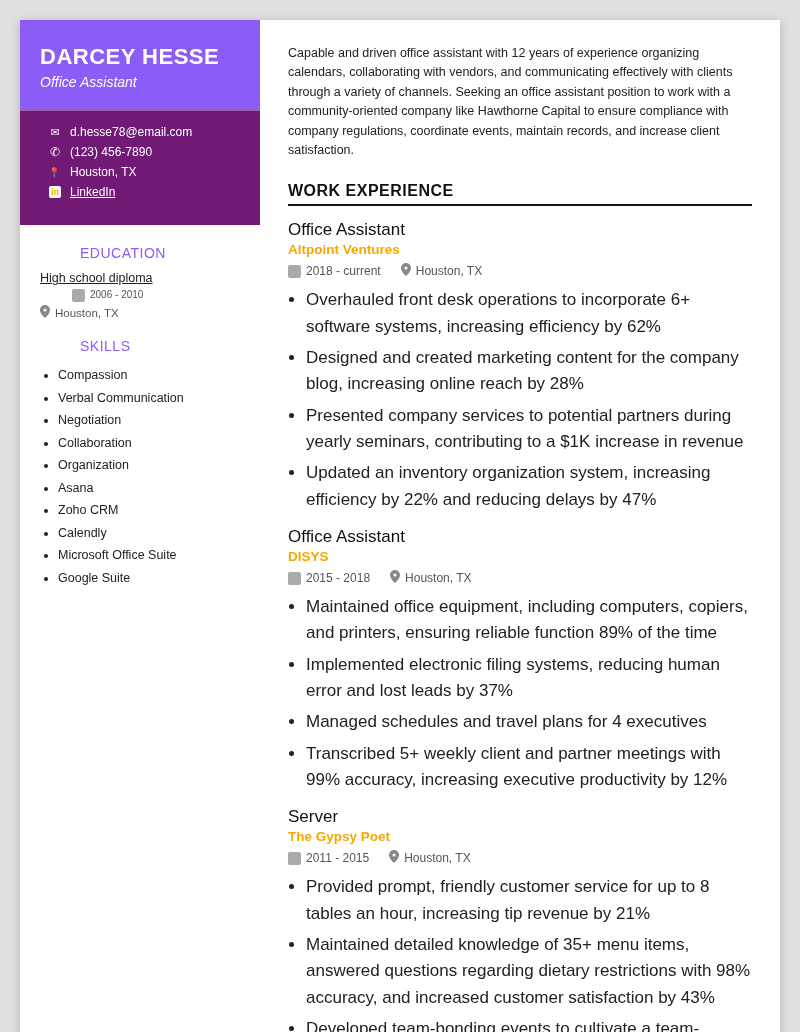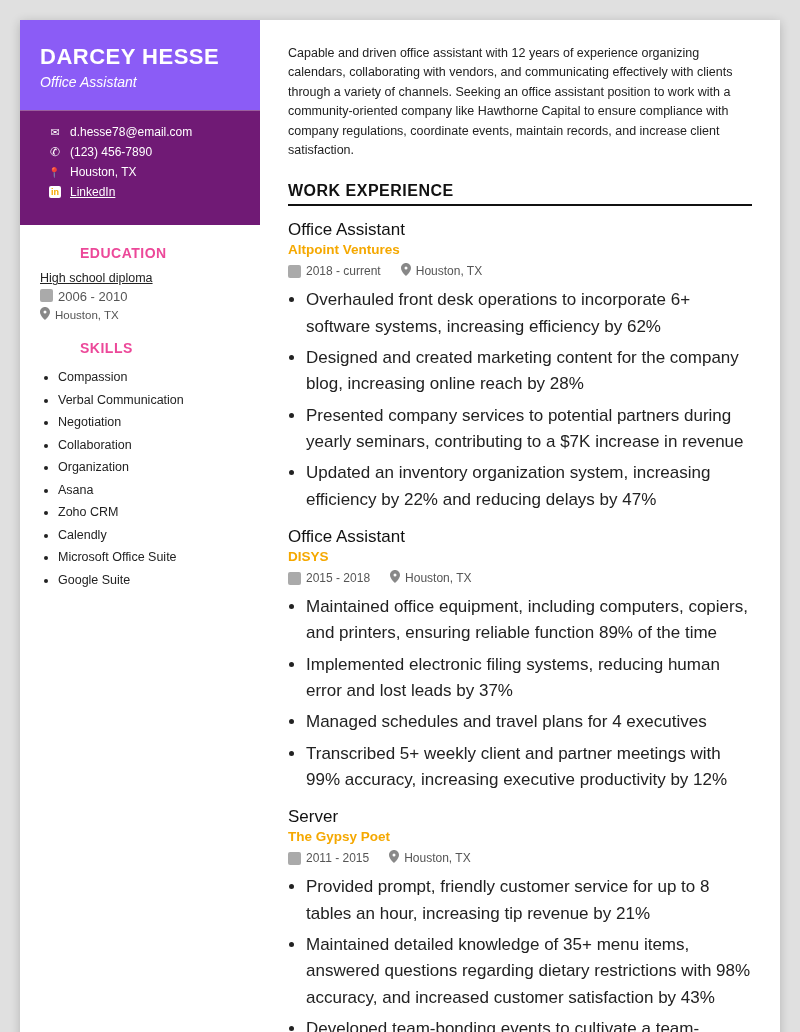--- a/index.html
+++ b/index.html
@@ -69,23 +69,23 @@
       align-items: center;
       justify-content: center;
     }
     .left-content {
       background: #fff;
       padding: 20px 20px;
       flex: 1;
     }
     .section-title-left {
       font-size: 14px;
-      font-weight: 700;
+      font-weight: 400;
       text-transform: uppercase;
-      color: #ec4899;
+      color: #8b5cf6;
       letter-spacing: 0.5px;
       margin-bottom: 10px;
       margin-top: 18px;
       padding-left: 40px;
     }
     .section-title-left:first-child {
       margin-top: 0;
     }
     .edu-degree {
       font-size: 12.5px;
@@ -96,23 +96,24 @@
     .edu-school {
       font-size: 13px;
       font-weight: 700;
       color: #F5A800;
       margin-bottom: 4px;
       line-height: 1.3;
     }
     .edu-meta {
       display: flex;
       gap: 5px;
-      font-size: 13px;
+      font-size: 10px;
       color: #555;
       margin-bottom: 3px;
+      margin-left: 32px;
     }
     .edu-location {
       display: flex;
       align-items: center;
       gap: 5px;
       font-size: 11.5px;
       color: #555;
     }
     .skills-list {
       list-style: disc;
@@ -276,21 +277,21 @@
             <div class="job-meta-item">
               <span><svg width="10" height="13" viewBox="0 0 10 13">
                   <path d="M5 0C2.24 0 0 2.24 0 5c0 3.75 5 8 5 8s5-4.25 5-8c0-2.76-2.24-5-5-5zm0 6.5A1.5 1.5 0 1 1 5 3.5a1.5 1.5 0 0 1 0 3z" fill="#888"></path>
                 </svg></span>
               <span>Houston, TX</span>
             </div>
           </div>
           <ul class="job-bullets">
             <li>Overhauled front desk operations to incorporate 6+ software systems, increasing efficiency by 62%</li>
             <li>Designed and created marketing content for the company blog, increasing online reach by 28%</li>
-            <li>Presented company services to potential partners during yearly seminars, contributing to a $7K increase in revenue</li>
+            <li>Presented company services to potential partners during yearly seminars, contributing to a $1K increase in revenue</li>
             <li>Updated an inventory organization system, increasing efficiency by 22% and reducing delays by 47%</li>
           </ul>
         </div>
         <div>
           <div class="job-title">Office Assistant</div>
           <div class="job-company">DISYS</div>
           <div class="job-meta">
             <div class="job-meta-item">
               <span style="display:inline-block;width:13px;height:13px;background:#aaa;border-radius:2px;flex-shrink:0;"></span>
               <span>2015 - 2018</span>

